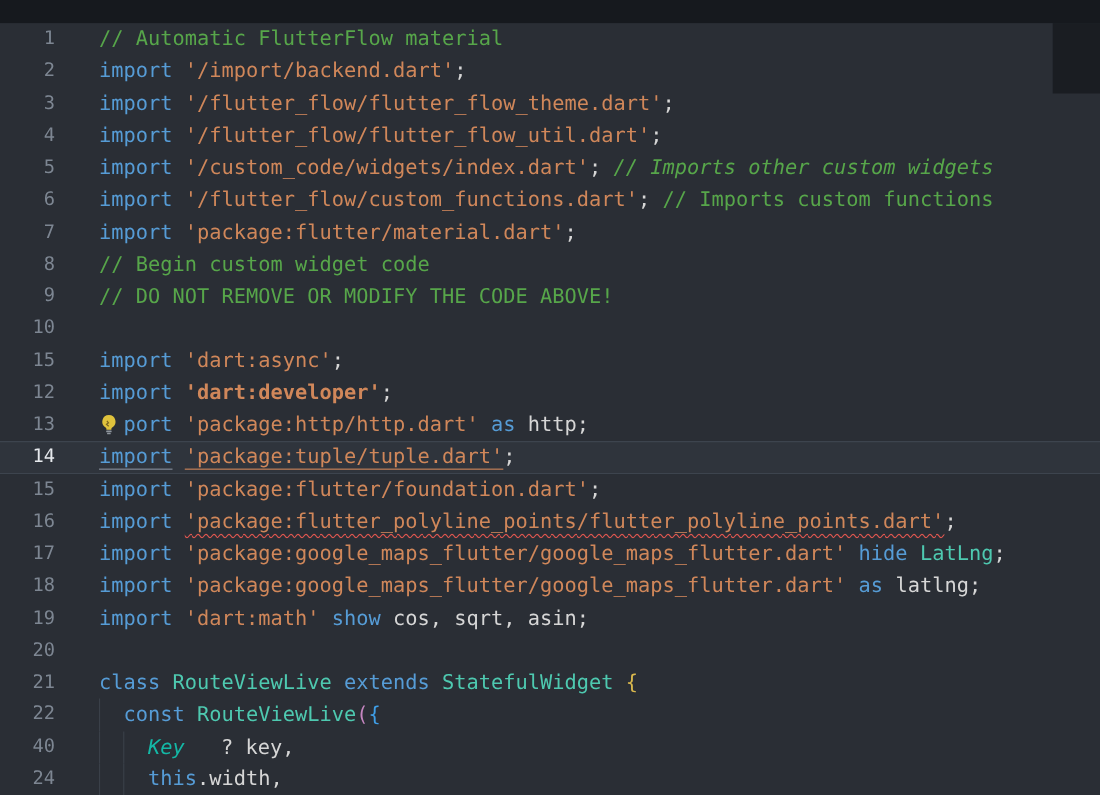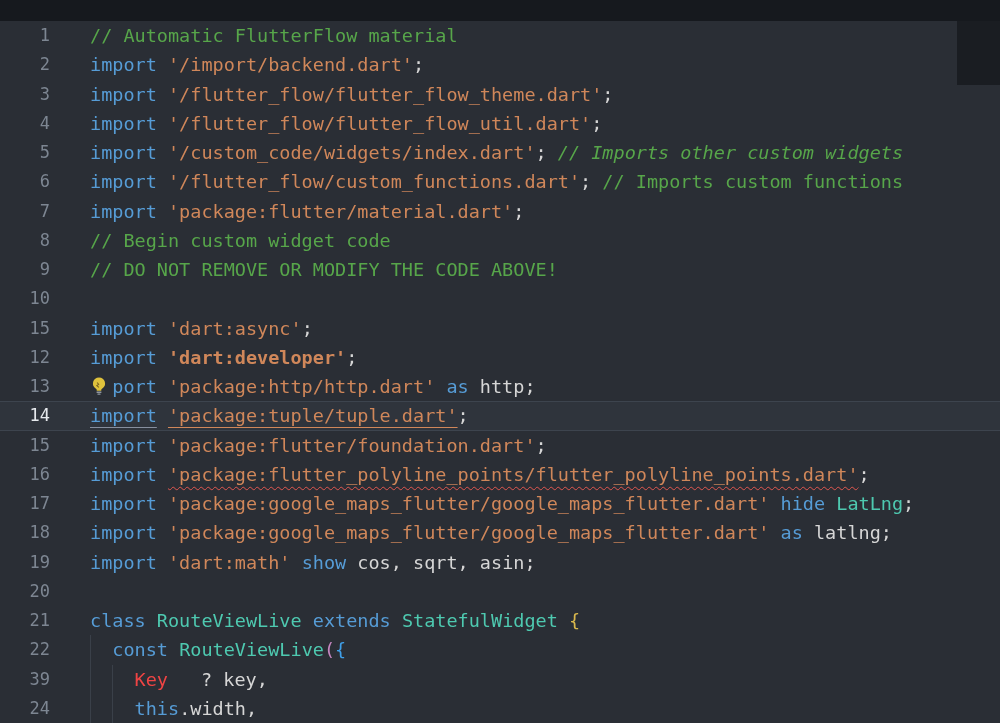--- a/index.html
+++ b/index.html
@@ -107,17 +107,17 @@
             </svg></span><span style="color: rgb(86, 156, 214);">port</span><span style="color: rgb(214, 214, 214);"> </span><span style="color: rgb(208, 135, 90);">'package:http/http.dart'</span><span style="color: rgb(214, 214, 214);"> </span><span style="color: rgb(86, 156, 214);">as</span><span style="color: rgb(214, 214, 214);"> http;</span></span></div>
       <div class="row current"><span class="ln">14</span><span class="code"><span class="solid-underline" style="color: rgb(86, 156, 214);">import</span><span style="color: rgb(214, 214, 214);"> </span><span class="squiggle" style="color: rgb(208, 135, 90); text-decoration: underline;">'package:tuple/tuple.dart'</span><span style="color: rgb(214, 214, 214);">;</span></span></div>
       <div class="row"><span class="ln">15</span><span class="code"><span style="color: rgb(86, 156, 214);">import</span><span style="color: rgb(214, 214, 214);"> </span><span style="color: rgb(208, 135, 90);">'package:flutter/foundation.dart'</span><span style="color: rgb(214, 214, 214);">;</span></span></div>
       <div class="row"><span class="ln">16</span><span class="code"><span style="color: rgb(86, 156, 214);">import</span><span style="color: rgb(214, 214, 214);"> </span><span class="squiggle" style="color: rgb(208, 135, 90);">'package:flutter_polyline_points/flutter_polyline_points.dart'</span><span style="color: rgb(214, 214, 214);">;</span></span></div>
       <div class="row"><span class="ln">17</span><span class="code"><span style="color: rgb(86, 156, 214);">import</span><span style="color: rgb(214, 214, 214);"> </span><span style="color: rgb(208, 135, 90);">'package:google_maps_flutter/google_maps_flutter.dart'</span><span style="color: rgb(214, 214, 214);"> </span><span style="color: rgb(86, 156, 214);">hide</span><span style="color: rgb(214, 214, 214);"> </span><span style="color: rgb(78, 201, 176);">LatLng</span><span style="color: rgb(214, 214, 214);">;</span></span></div>
       <div class="row"><span class="ln">18</span><span class="code"><span style="color: rgb(86, 156, 214);">import</span><span style="color: rgb(214, 214, 214);"> </span><span style="color: rgb(208, 135, 90);">'package:google_maps_flutter/google_maps_flutter.dart'</span><span style="color: rgb(214, 214, 214);"> </span><span style="color: rgb(86, 156, 214);">as</span><span style="color: rgb(214, 214, 214);"> latlng;</span></span></div>
       <div class="row"><span class="ln">19</span><span class="code"><span style="color: rgb(86, 156, 214);">import</span><span style="color: rgb(214, 214, 214);"> </span><span style="color: rgb(208, 135, 90);">'dart:math'</span><span style="color: rgb(214, 214, 214);"> </span><span style="color: rgb(86, 156, 214);">show</span><span style="color: rgb(214, 214, 214);"> cos, sqrt, asin;</span></span></div>
       <div class="row"><span class="ln">20</span><span class="code"></span></div>
       <div class="row"><span class="ln">21</span><span class="code"><span style="color: rgb(86, 156, 214);">class</span><span style="color: rgb(214, 214, 214);"> </span><span style="color: rgb(78, 201, 176);">RouteViewLive</span><span style="color: rgb(214, 214, 214);"> </span><span style="color: rgb(86, 156, 214);">extends</span><span style="color: rgb(214, 214, 214);"> </span><span style="color: rgb(78, 201, 176);">StatefulWidget</span><span style="color: rgb(214, 214, 214);"> </span><span style="color: rgb(217, 184, 77);">{</span></span></div>
       <div class="row"><span class="ln">22</span><span class="code"><i class="guide" style="left: calc(0ch + 40px);"></i><span style="color: rgb(214, 214, 214);">  </span><span style="color: rgb(86, 156, 214);">const</span><span style="color: rgb(214, 214, 214);"> </span><span style="color: rgb(78, 201, 176);">RouteViewLive</span><span style="color: rgb(197, 134, 192);">(</span><span style="color: rgb(63, 159, 232);">{</span></span></div>
-      <div class="row"><span class="ln">39</span><span class="code"><i class="guide" style="left: calc(0ch + 40px);"></i><i class="guide" style="left: calc(2ch + 40px);"></i><span style="color: rgb(214, 214, 214);">    </span><span style="color: #ef4444;">Key</span><span style="color: rgb(214, 214, 214); margin-left: 33px;">? key,</span></span></div>
+      <div class="row"><span class="ln">40</span><span class="code"><i class="guide" style="left: calc(0ch + 40px);"></i><i class="guide" style="left: calc(2ch + 40px);"></i><span style="color: rgb(214, 214, 214);">    </span><span style="color: #14b8a6; font-style: italic;">Key</span><span style="color: rgb(214, 214, 214); margin-left: 33px;">? key,</span></span></div>
       <div class="row"><span class="ln">24</span><span class="code"><i class="guide" style="left: calc(0ch + 40px);"></i><i class="guide" style="left: calc(2ch + 40px);"></i><span style="color: rgb(214, 214, 214);">    </span><span style="color: rgb(86, 156, 214);">this</span><span style="color: rgb(214, 214, 214);">.width,</span></span></div>
     </div>
 </div>
 <div class="scroll-thumb"></div>
 
 </body></html>

